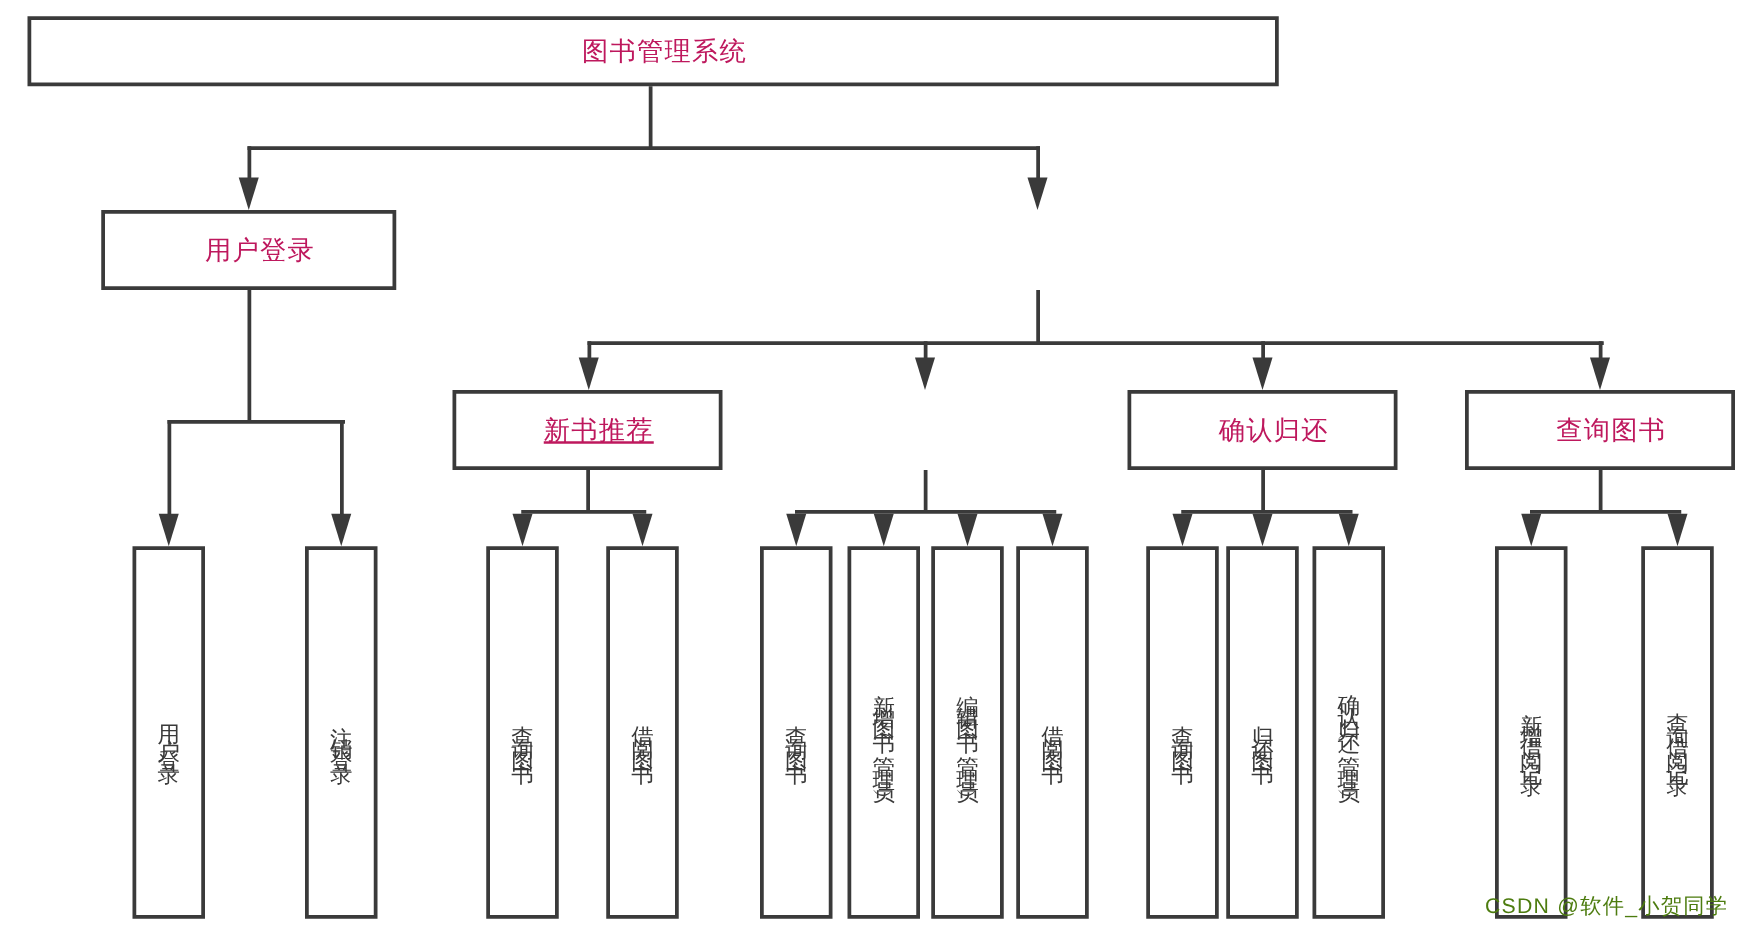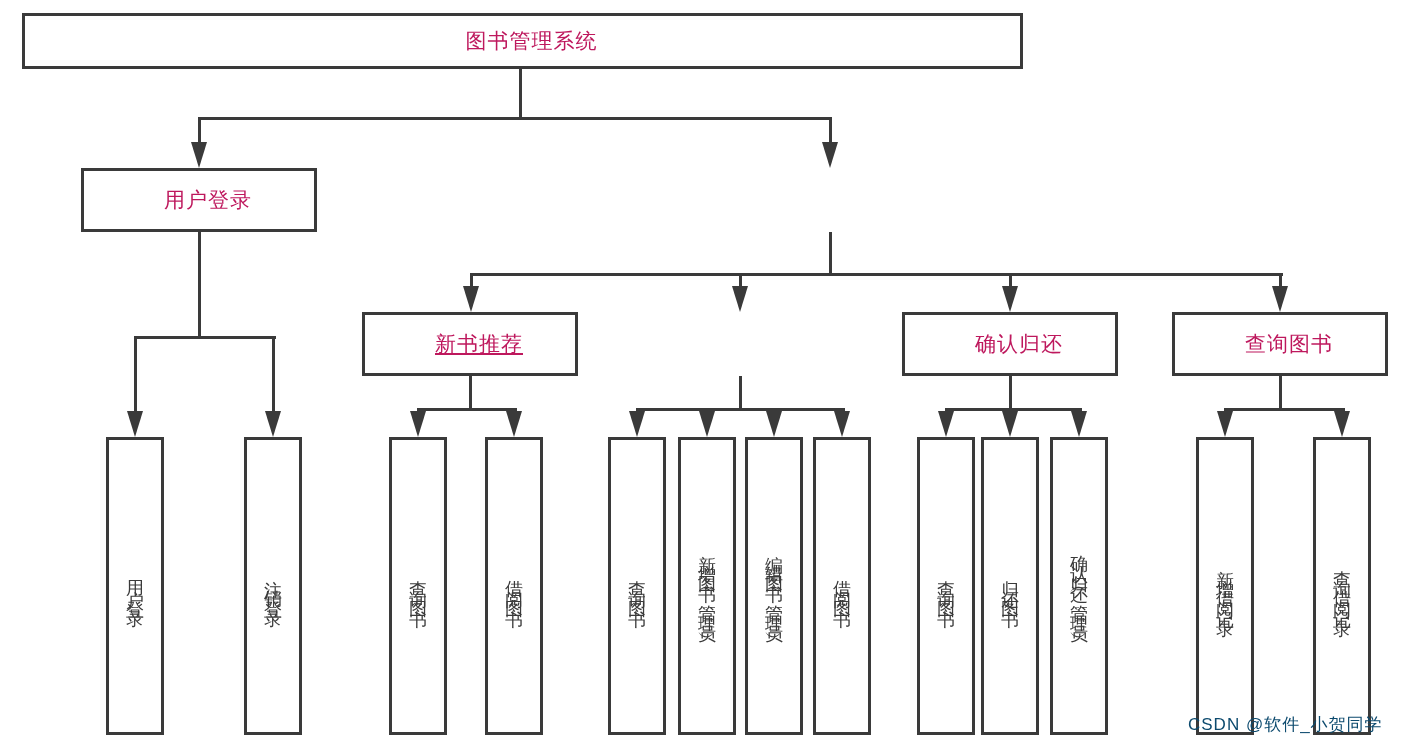--- a/index.html
+++ b/index.html
@@ -43,21 +43,21 @@
   .arrow{
     position:absolute;width:0;height:0;
     border-left:8px solid transparent;
     border-right:8px solid transparent;
     border-top:26px solid #3a3a3a;
   }
   .watermark{
     position:absolute;
     left:1188px;top:713px;
     font-size:17px;
-    color:#0c4a6e;
+    color:#4d7c0f;
     letter-spacing:1px;
     white-space:nowrap;
     z-index:5;
   }
 </style>
 </head>
 <body>
 
 <div id="canvas">
 

